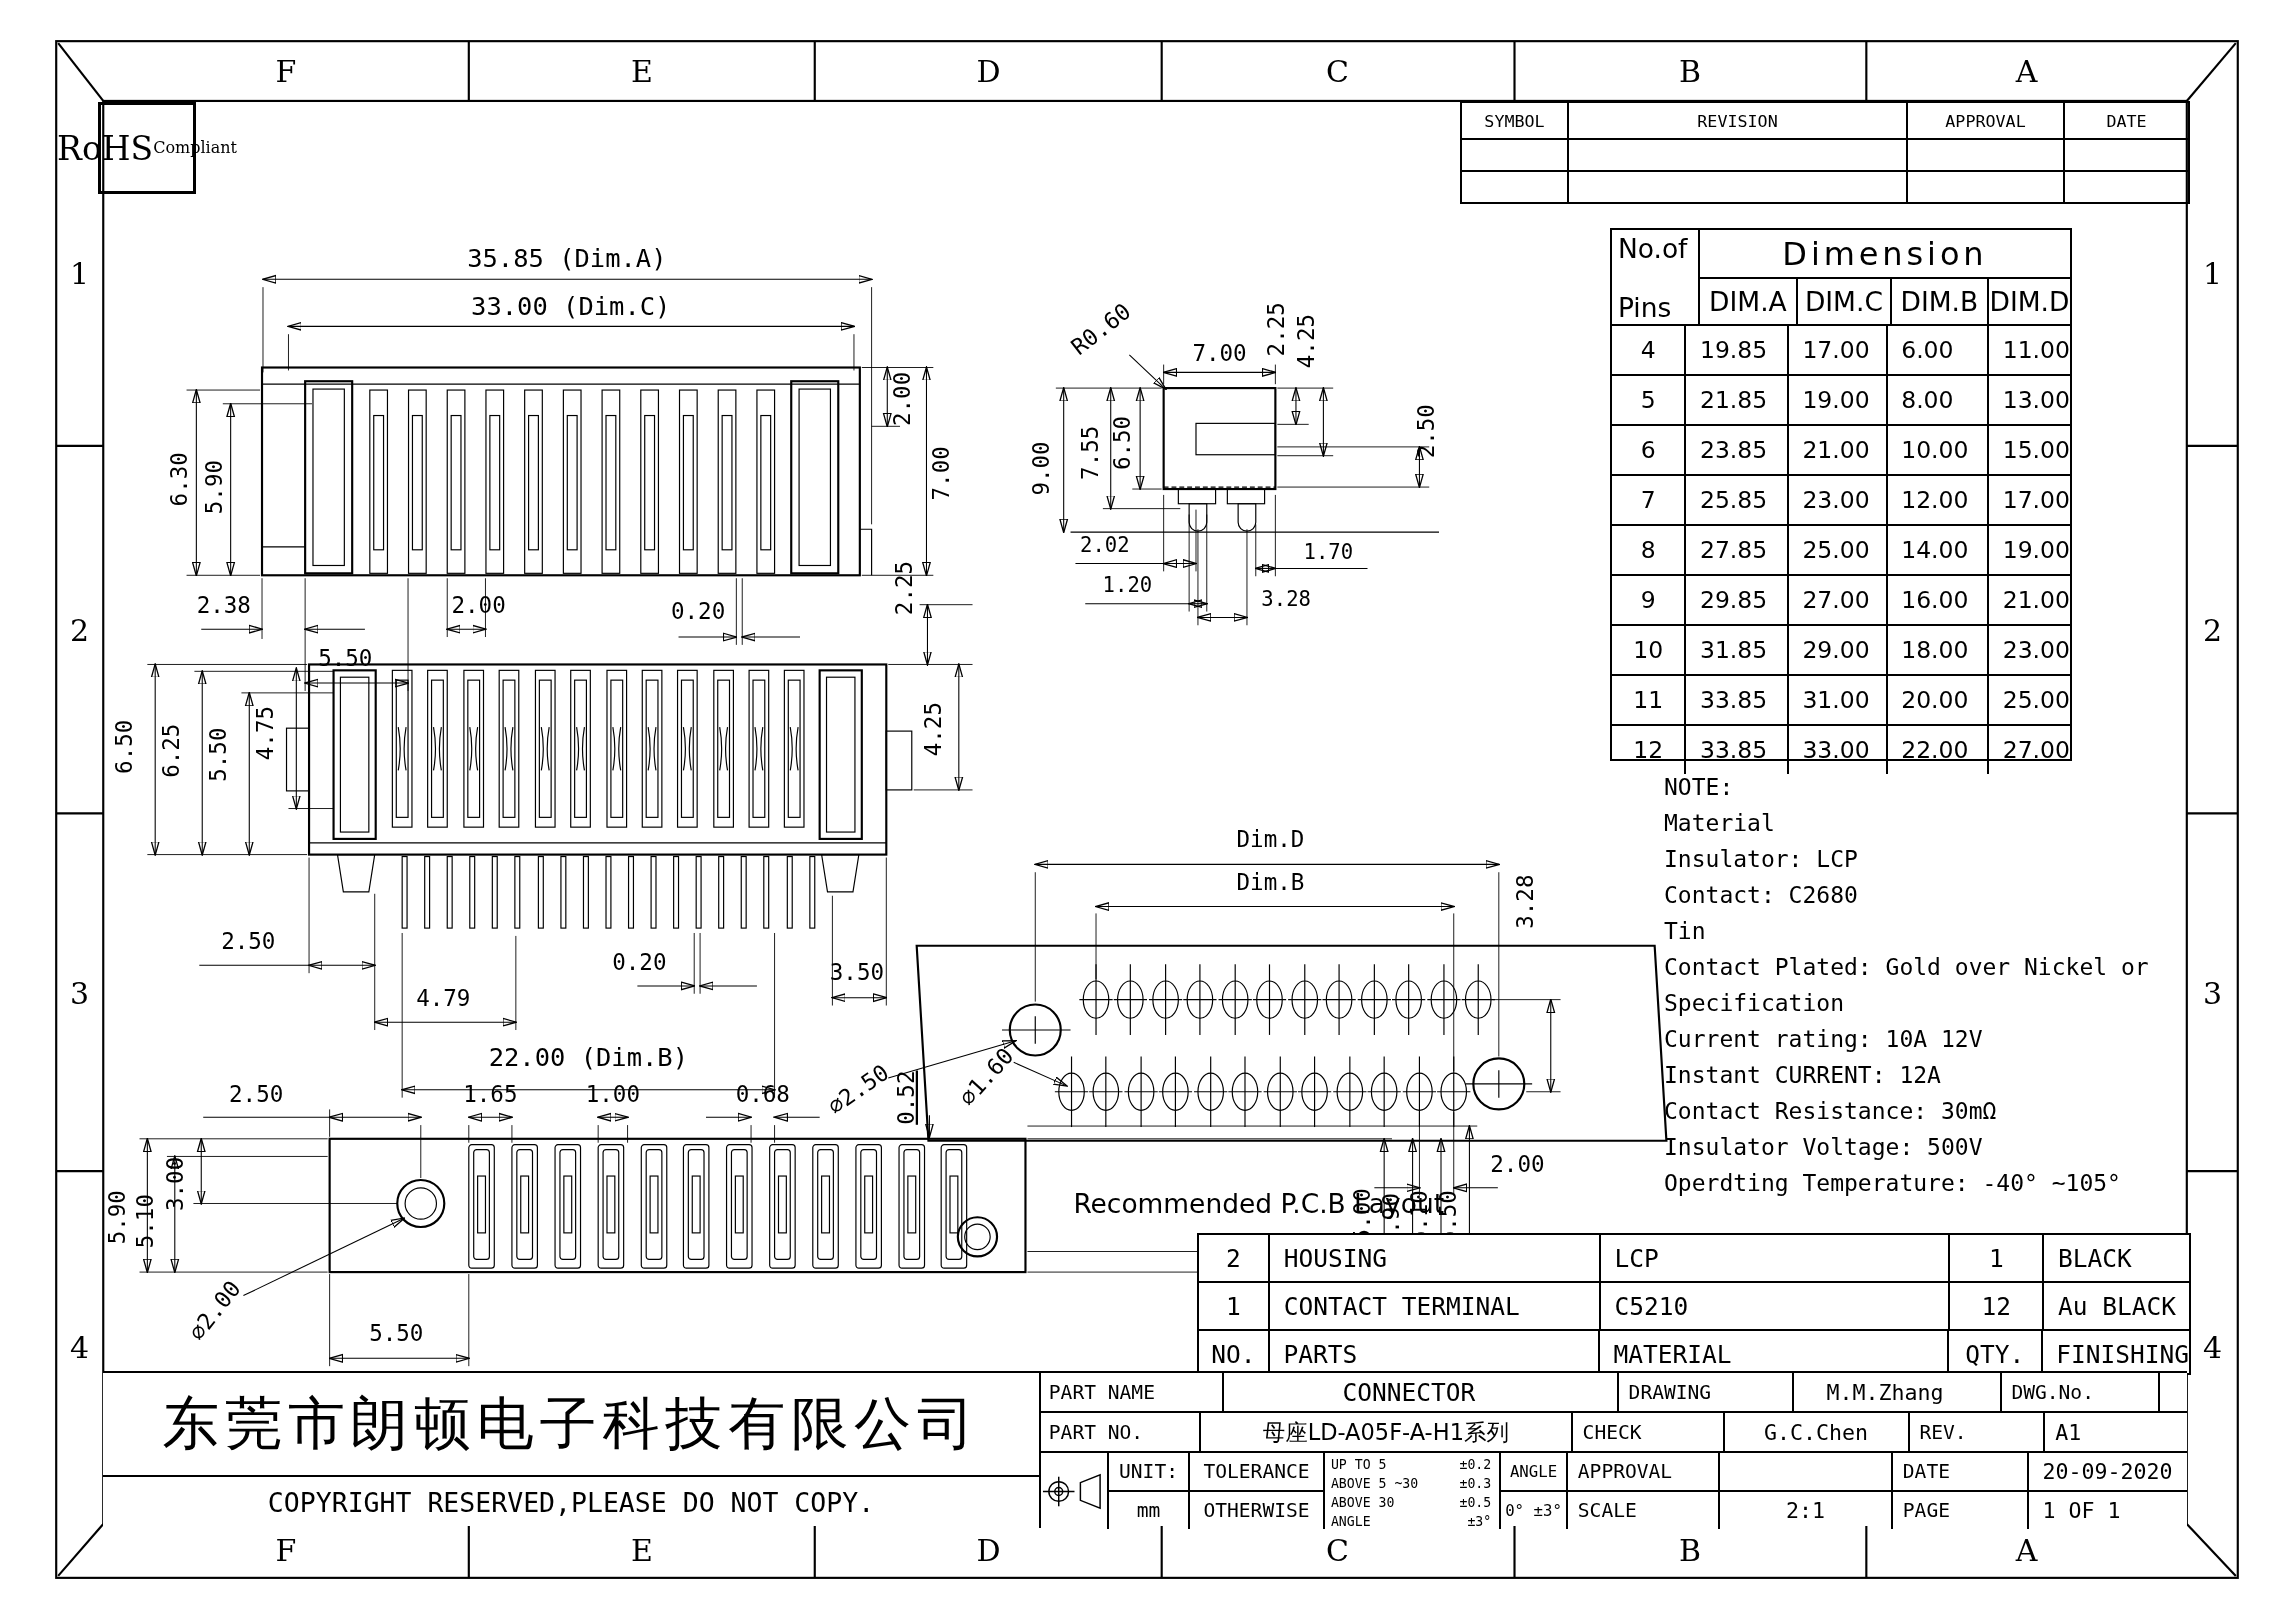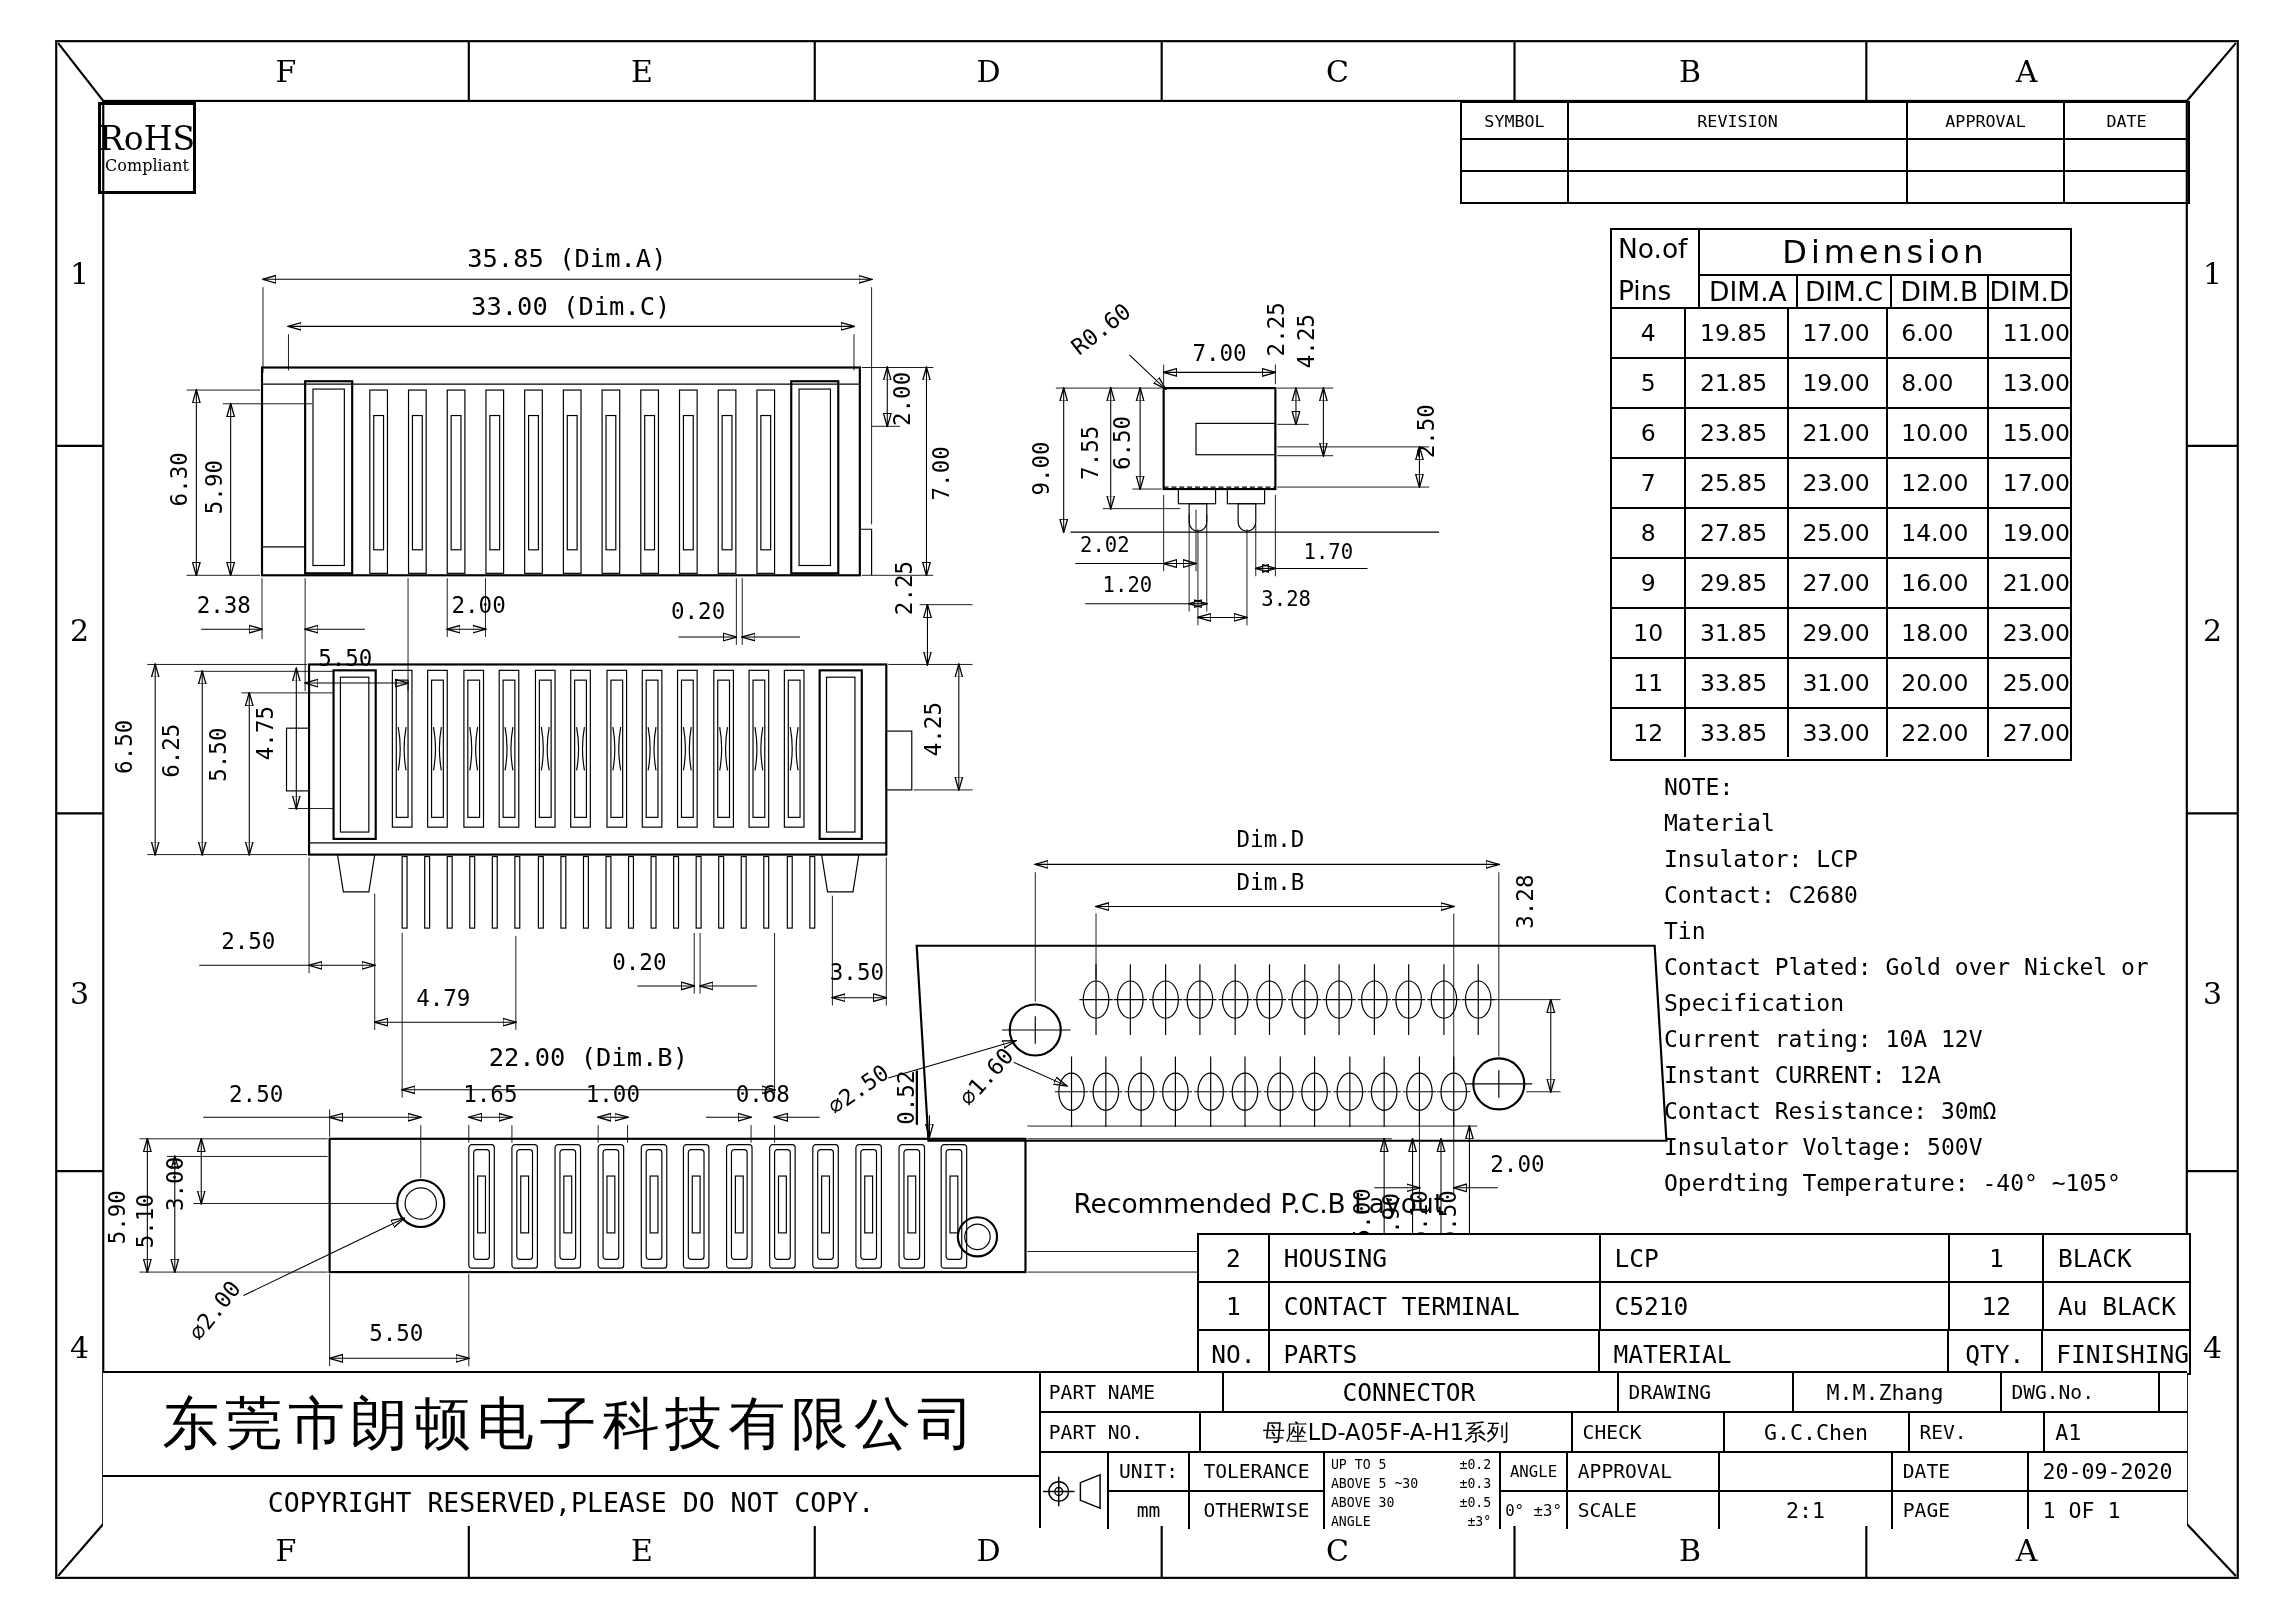--- a/index.html
+++ b/index.html
@@ -10,35 +10,35 @@
   #cad line,#cad rect,#cad ellipse,#cad circle,#cad path,#cad polygon,#cad polyline{fill:none;stroke:#000;stroke-width:1.2px;}
   .s2{stroke-width:2.2px !important;}
   .ext{stroke-width:0.9px !important;}
   .dim{stroke-width:1.1px !important;}
   .dt{font-size:23px;text-anchor:middle;}
   .dts{font-size:21px;text-anchor:middle;}
   .dtl{font-size:26px;text-anchor:middle;}
   .gridletter{position:absolute;display:flex;align-items:center;justify-content:center;
     font-family:"DejaVu Serif", serif;font-size:30px;}
   .rohs{left:98px;top:102px;width:92px;height:86px;border:3.9px solid #000;
-    display:flex;flex-direction:column;align-items:center;justify-content:center;
+    display:flex;flex-direction:row;align-items:center;justify-content:center;
     font-family:"DejaVu Serif", serif;}
   .rohs .r1{font-size:33px;line-height:35px;}
   .rohs .r2{font-size:16px;line-height:19.6px;}
   
   .revtbl{left:1460px;top:101px;width:726px;height:99px;border:2.5px solid #000;
     display:grid;grid-template-columns:105px 339px 157px 1fr;grid-template-rows:35px 1fr 1fr;}
   .revtbl div{border-left:2px solid #000;border-top:2px solid #000;display:flex;
     align-items:center;justify-content:center;font-size:16.7px;}
   .revtbl div:nth-child(4n+1){border-left:none;}
   .revtbl div:nth-child(-n+4){border-top:none;}
   
   .dimtbl{left:1610px;top:228px;width:458px;height:529px;border:2.5px solid #000;
     font-family:"DejaVu Sans", sans-serif;background:#fff;}
-  .dimtbl .hd{display:flex;height:77px;}
+  .dimtbl .hd{display:flex;height:94px;}
   .dimtbl .pins{width:80px;display:flex;flex-direction:column;justify-content:space-between;
     padding:3.9px 0 2px 5.9px;font-size:26.5px;line-height:29px;}
   .dimtbl .hdr{flex:1;display:flex;flex-direction:column;}
   .dimtbl .hdt{height:47px;display:flex;align-items:center;justify-content:center;
     font-size:32px;letter-spacing:3.9px;border-left:2px solid #000;}
   .dimtbl .hdc{flex:1;display:flex;border-top:2px solid #000;}
   .dimtbl .hdc div{display:flex;align-items:center;justify-content:center;font-size:26.5px;
     border-left:2px solid #000;}
   .dimtbl .row{display:flex;height:48px;border-top:2px solid #000;}
   .dimtbl .row div{display:flex;align-items:center;font-size:23.5px;border-left:2px solid #000;

